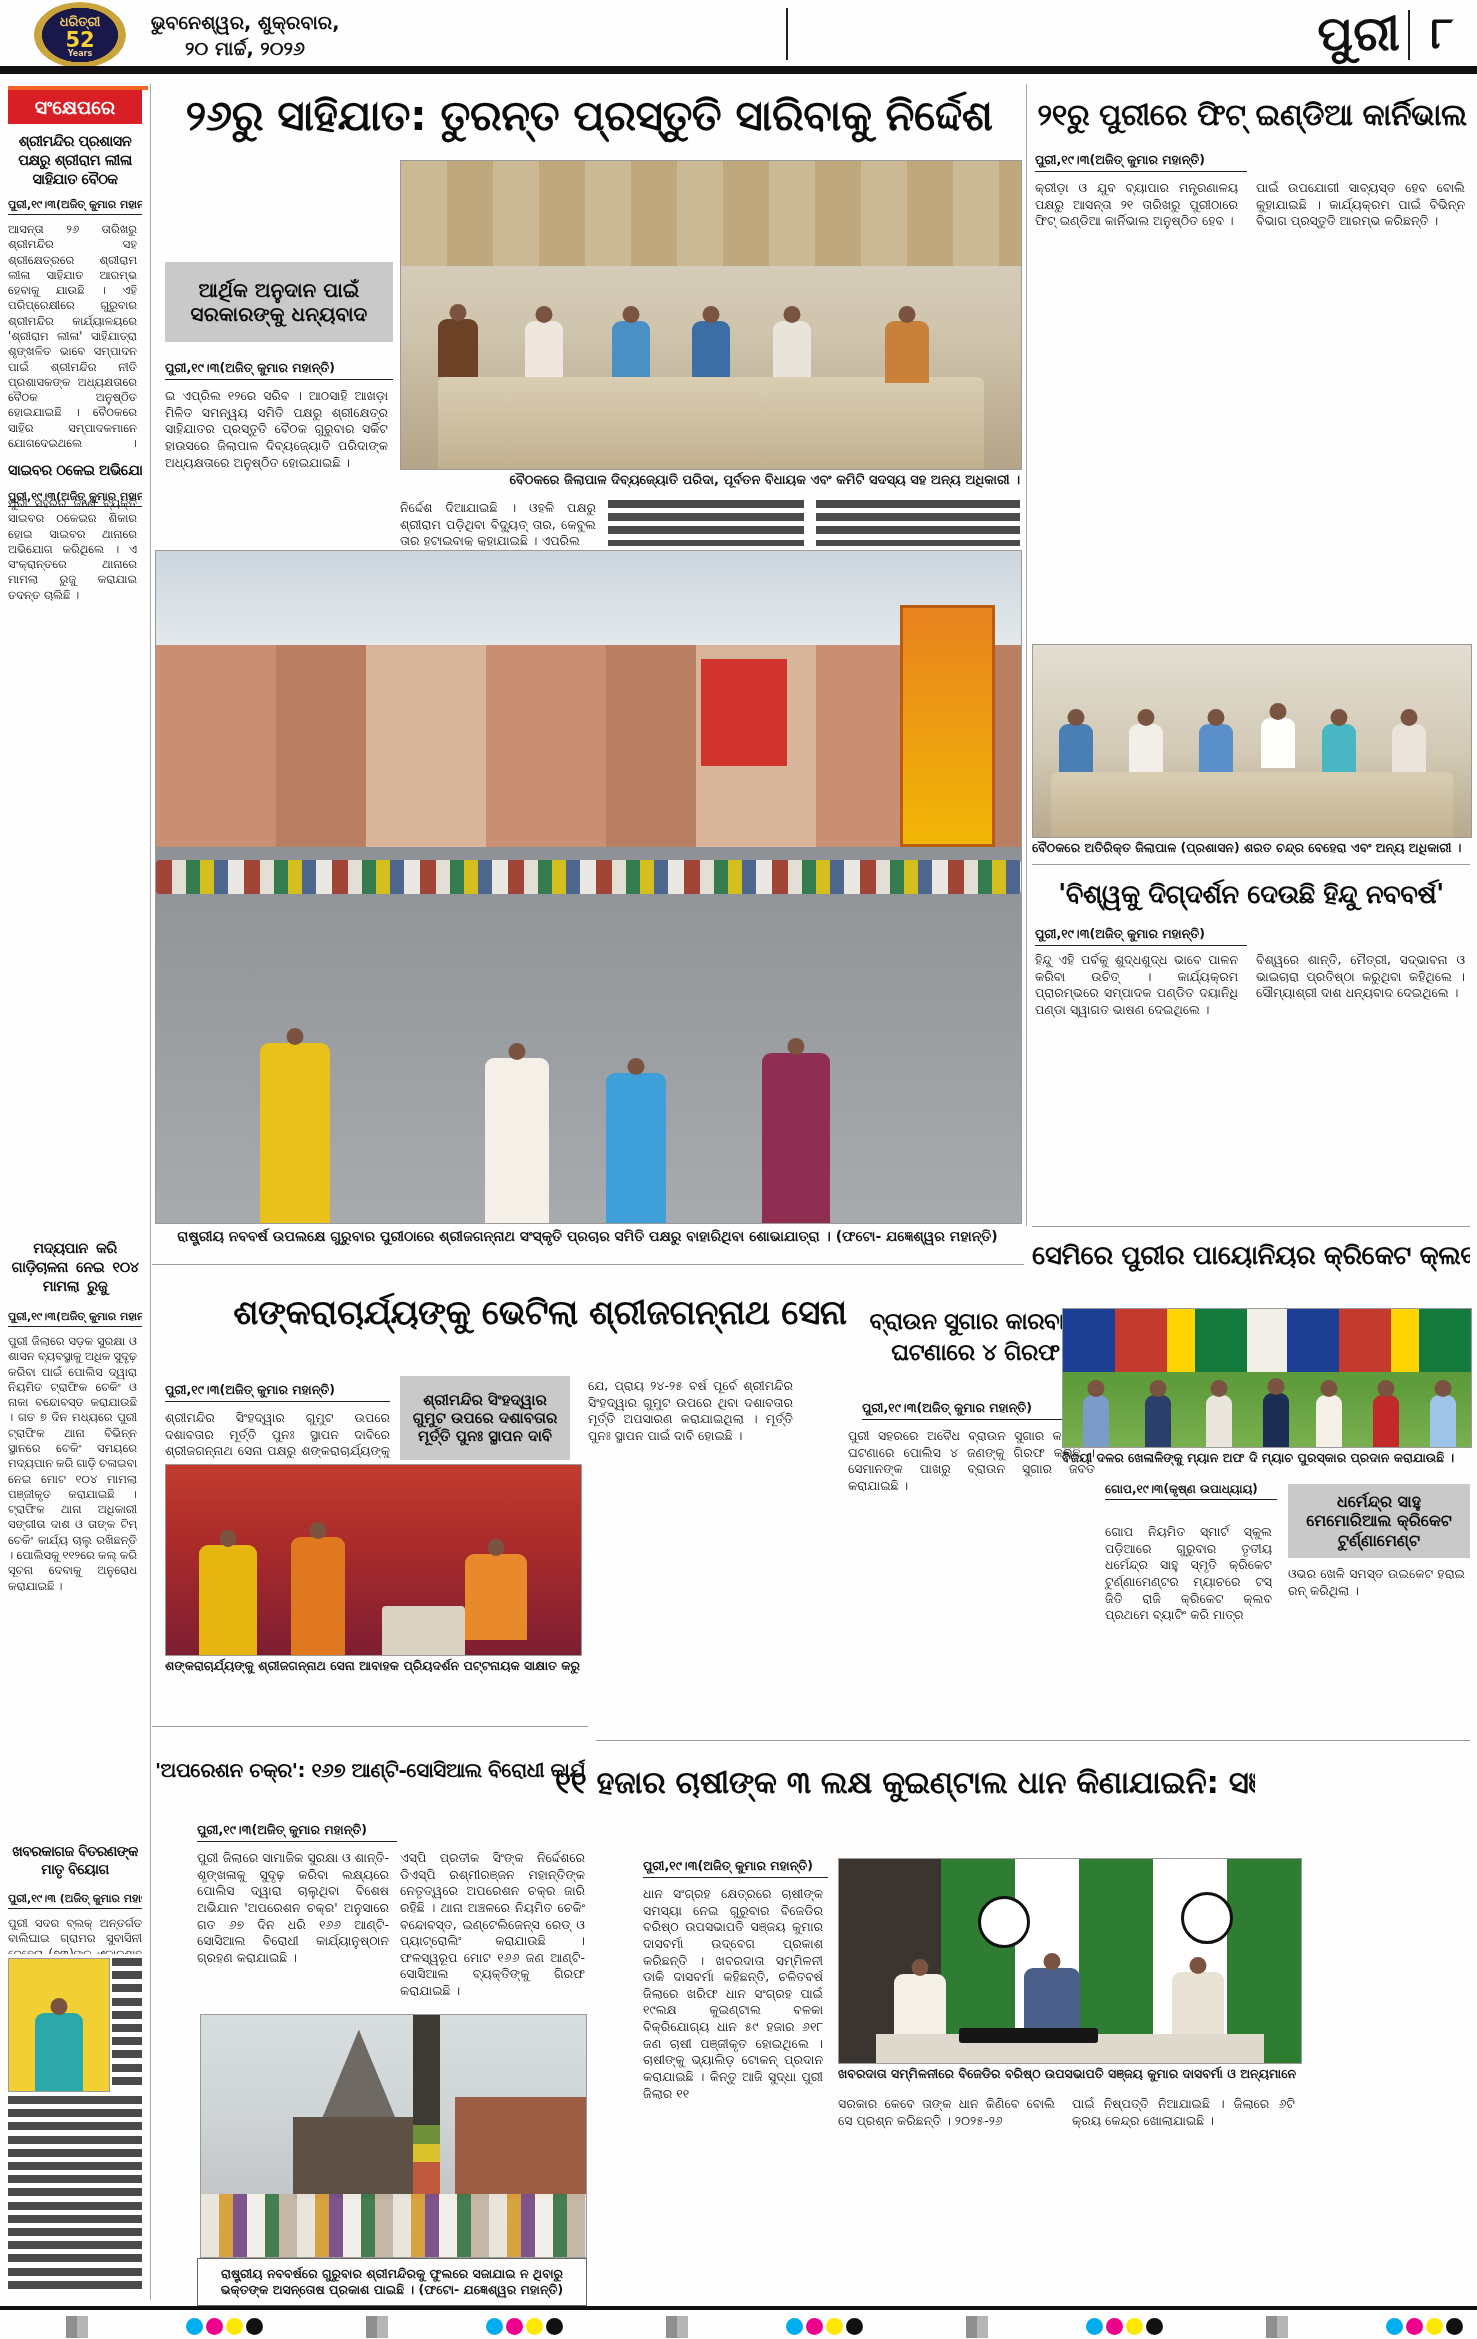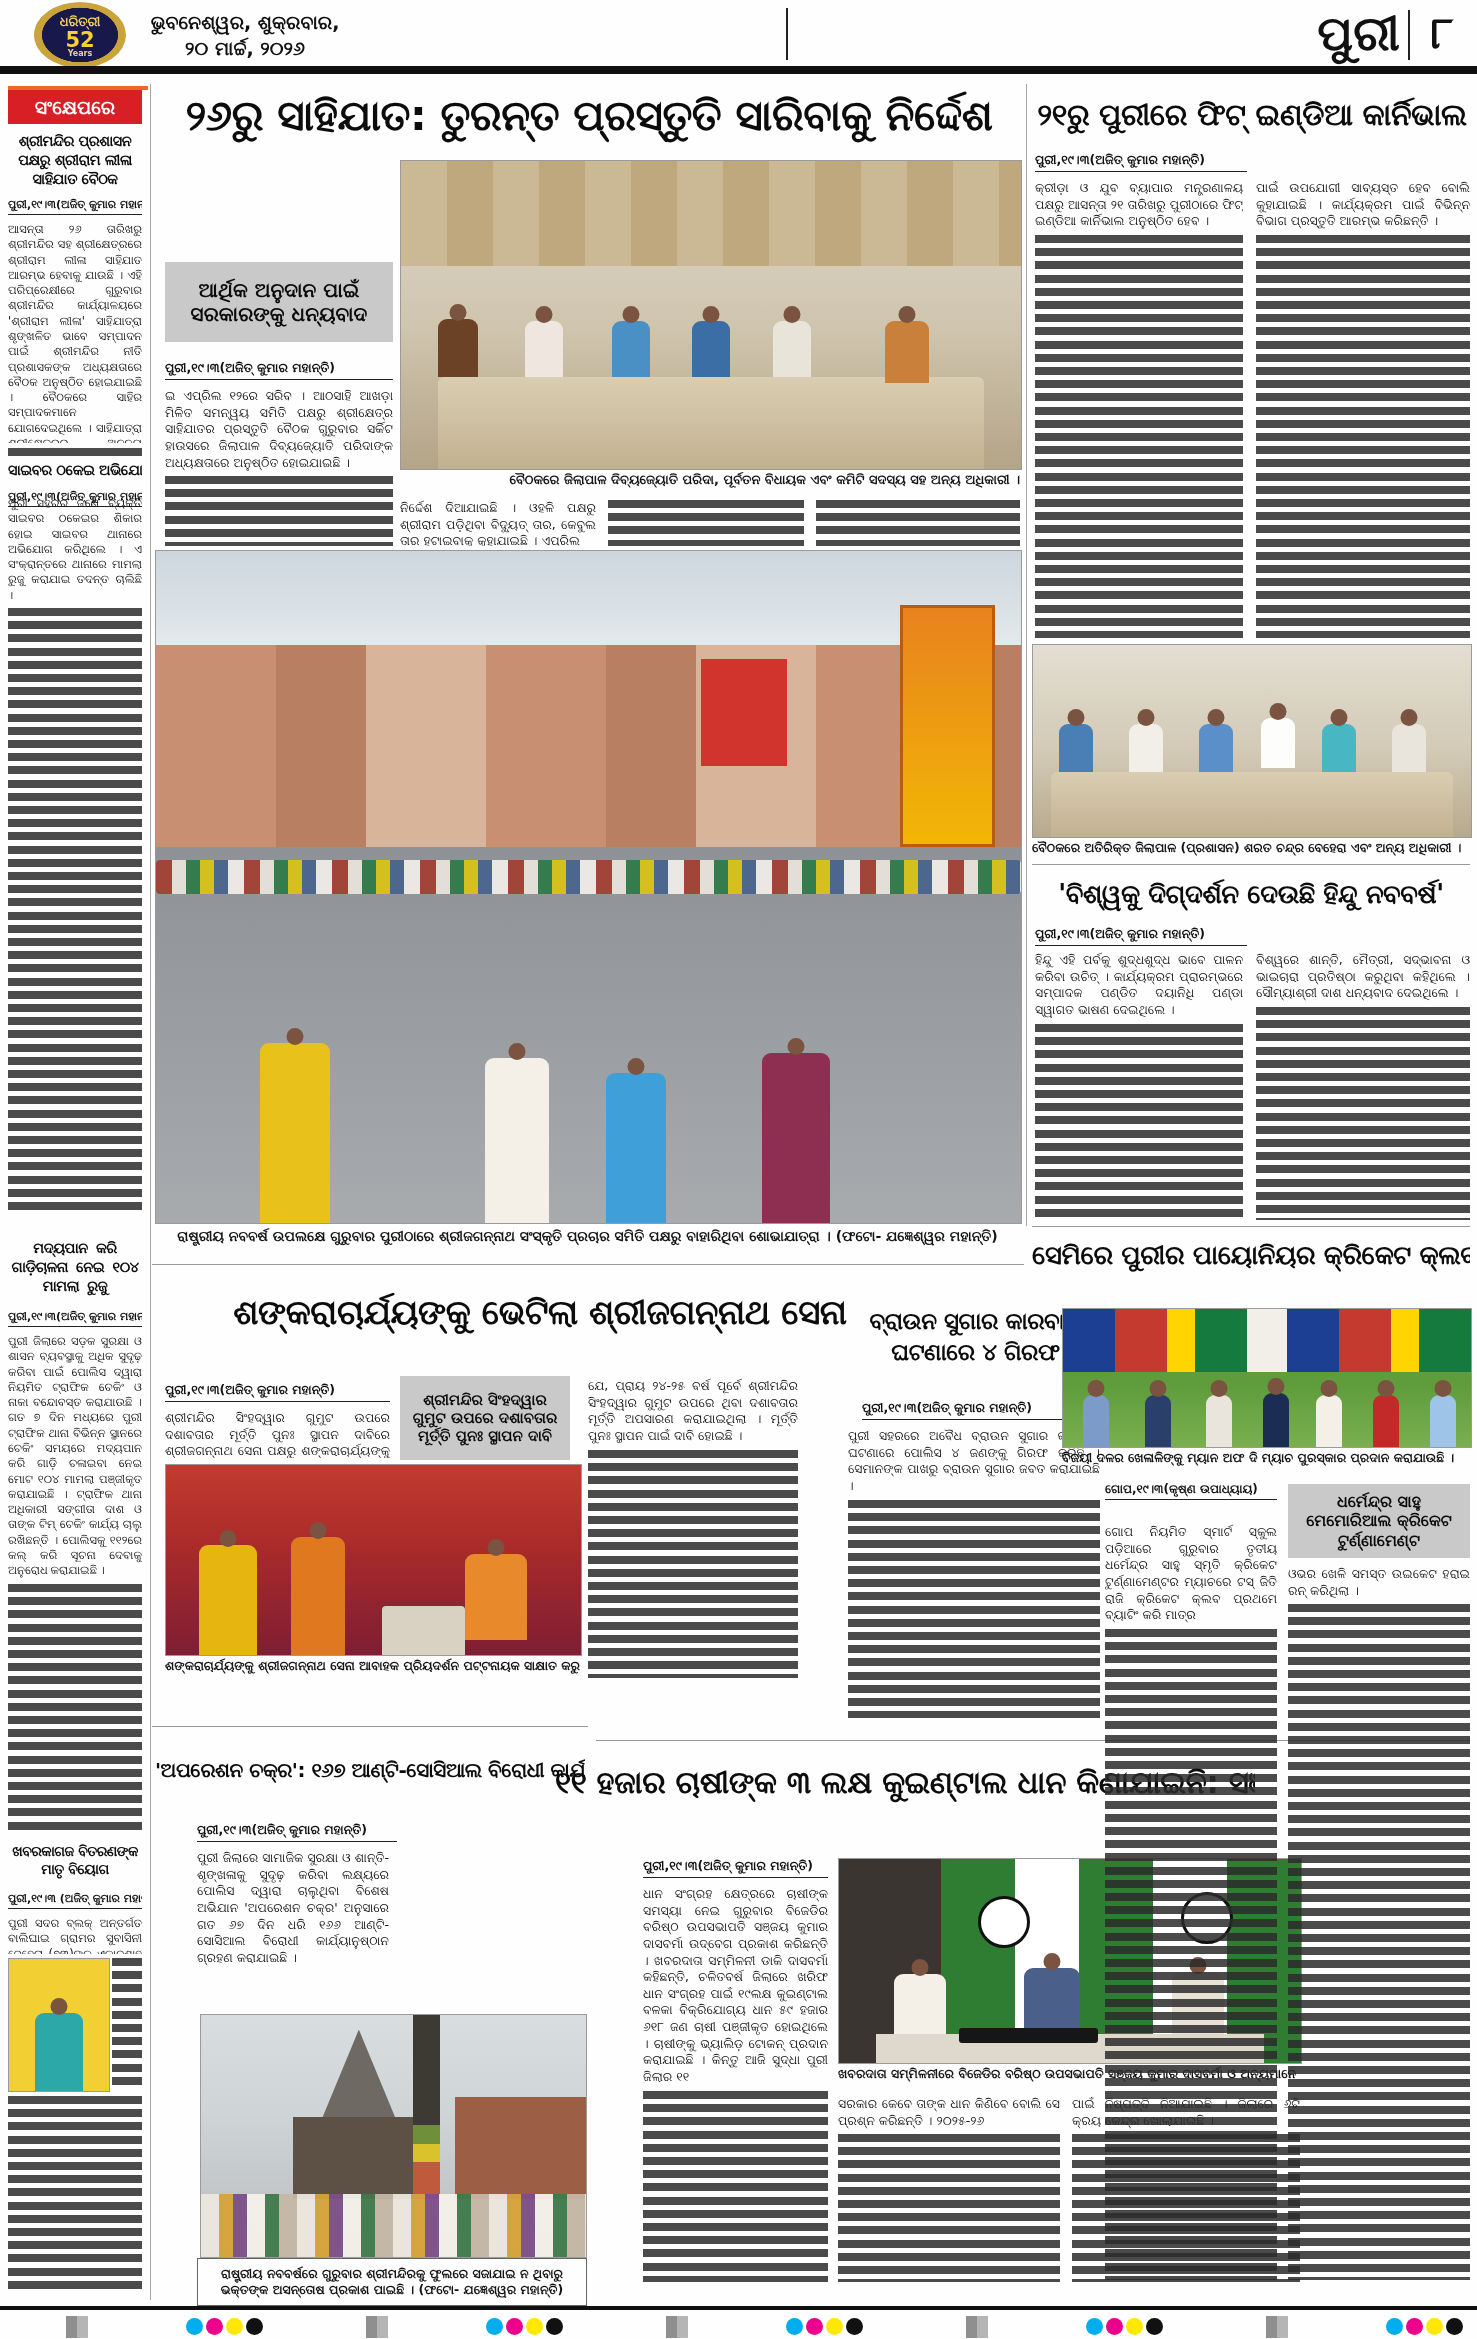--- a/index.html
+++ b/index.html
@@ -5,21 +5,21 @@
   html,body{margin:0;padding:0;background:#e8e8e8;}
   #page{position:relative;width:1477px;height:2339px;background:#fefefe;margin:0 auto;
         font-family:"DejaVu Sans","Liberation Sans",sans-serif;color:#111;overflow:hidden;}
   .abs{position:absolute;box-sizing:border-box;}
   .nowrap{white-space:nowrap;overflow:hidden;}
   .center{text-align:center;}
   .hl{font-weight:700;color:#0c0c0c;letter-spacing:-.5px;}
   .byline{font-weight:700;font-size:12.5px;border-bottom:1.5px solid #222;padding-bottom:3px;}
   .txt{font-size:12.5px;line-height:1.33;text-align:justify;margin:0;overflow:hidden;}
   .txt.sm{font-size:11.5px;}
-  .col{display:flex;flex-direction:column;gap:5px;}
+  .col{display:flex;flex-direction:row;gap:5px;}
   .greek{flex:1 1 auto;min-height:10px;opacity:.85;
          background:repeating-linear-gradient(to bottom,#2b2b2b 0 8px,transparent 8px 13.2px);}
   .caption{font-size:13px;font-weight:700;color:#151515;line-height:1.25;}
   .graybox{background:#c9c9c9;font-weight:800;text-align:center;display:flex;align-items:center;justify-content:center;line-height:1.22;padding:4px 6px;color:#0b0b0b;}
   .photo{position:absolute;overflow:hidden;border:1px solid #9a9a9a;}
   .fig{position:absolute;border-radius:9px 9px 0 0;}
   .fig::before{content:"";position:absolute;top:-15px;left:50%;transform:translateX(-50%);
                width:17px;height:17px;border-radius:50%;background:#7a5440;}
   .rule-v{background:#a7a7a7;width:1px;}
   .rule-h{background:#9a9a9a;height:1px;}
@@ -166,20 +166,23 @@
     <p class="txt" style="max-height:110px;">ପୁରୀ ସହରରେ ଅବୈଧ ବ୍ରାଉନ ସୁଗାର କାରବାର ଘଟଣାରେ ପୋଲିସ ୪ ଜଣଙ୍କୁ ଗିରଫ କରିଛି । ସେମାନଙ୍କ ପାଖରୁ ବ୍ରାଉନ ସୁଗାର ଜବତ କରାଯାଇଛି ।</p>
     <div class="greek"></div>
   </div>
 
   <div class="abs rule-h" style="left:152px;top:1726px;width:436px;"></div>
   <div class="abs hl nowrap center" style="left:155px;top:1742px;width:430px;height:56px;font-size:20px;line-height:56px;">'ଅପରେଶନ ଚକ୍ର': ୧୬୭ ଆଣ୍ଟି-ସୋସିଆଲ ବିରୋଧୀ କାର୍ଯ୍ୟାନୁଷ୍ଠାନ</div>
   <div class="abs byline nowrap" style="left:197px;top:1822px;width:200px;">ପୁରୀ,୧୯।୩(ଅଜିତ୍ କୁମାର ମହାନ୍ତି)</div>
   <div class="abs col" style="left:197px;top:1850px;width:192px;height:156px;">
     <p class="txt" style="max-height:156px;">ପୁରୀ ଜିଲାରେ ସାମାଜିକ ସୁରକ୍ଷା ଓ ଶାନ୍ତି-ଶୃଙ୍ଖଳାକୁ ସୁଦୃଢ଼ କରିବା ଲକ୍ଷ୍ୟରେ ପୋଲିସ ଦ୍ୱାରା ଚାଲୁଥିବା ବିଶେଷ ଅଭିଯାନ 'ଅପରେଶନ ଚକ୍ର' ଅନୁସାରେ ଗତ ୬୭ ଦିନ ଧରି ୧୬୬ ଆଣ୍ଟି-ସୋସିଆଲ ବିରୋଧୀ କାର୍ଯ୍ୟାନୁଷ୍ଠାନ ଗ୍ରହଣ କରାଯାଇଛି ।</p>
   </div>
+  <div class="abs col" style="left:400px;top:1850px;width:185px;height:156px;">
+    <p class="txt" style="max-height:156px;">ଏସ୍‌ପି ପ୍ରତୀକ ସିଂଙ୍କ ନିର୍ଦ୍ଦେଶରେ ଡିଏସ୍‌ପି ରଶ୍ମୀରଞ୍ଜନ ମହାନ୍ତିଙ୍କ ନେତୃତ୍ୱରେ ଅପରେଶନ ଚକ୍ର ଜାରି ରହିଛି । ଥାନା ଅଞ୍ଚଳରେ ନିୟମିତ ଚେକିଂ ବନ୍ଦୋବସ୍ତ, ଇଣ୍ଟେଲିଜେନ୍ସ ରେଡ୍ ଓ ପ୍ୟାଟ୍ରୋଲିଂ କରାଯାଉଛି । ଫଳସ୍ୱରୂପ ମୋଟ ୧୬୬ ଜଣ ଆଣ୍ଟି-ସୋସିଆଲ ବ୍ୟକ୍ତିଙ୍କୁ ଗିରଫ କରାଯାଇଛି ।</p>
+  </div>
 
   <div class="photo" style="left:200px;top:2014px;width:385px;height:242px;background:linear-gradient(180deg,#d8dde0 0%,#cfd4d7 40%,#b9bcbe 100%);">
     <div class="abs" style="left:28%;top:6%;width:26%;height:50%;background:#6e6a63;clip-path:polygon(50% 0,100% 100%,0 100%);"></div>
     <div class="abs" style="left:24%;top:42%;width:34%;height:34%;background:#5d5145;"></div>
     <div class="abs" style="left:55%;top:0;width:7%;height:76%;background:linear-gradient(180deg,#3c3a33 60%,#6f8f3a 60% 70%,#d9c22c 70% 80%,#c05a3c 80% 100%);"></div>
     <div class="abs" style="left:66%;top:34%;width:34%;height:42%;background:#9c5f46;"></div>
     <div class="abs" style="left:0;bottom:0;width:100%;height:26%;opacity:.95;background:repeating-linear-gradient(90deg,#ece7de 0 18px,#d8a23a 18px 32px,#7c4f8a 32px 46px,#f4f1ea 46px 64px,#3f7a4a 64px 78px,#c5b7a4 78px 96px);"></div>
   </div>
   <div class="abs caption center" style="left:197px;top:2258px;width:390px;height:48px;border:1px solid #666;font-size:12.5px;display:flex;align-items:center;justify-content:center;padding:2px 6px;box-sizing:border-box;">ରାଷ୍ଟ୍ରୀୟ ନବବର୍ଷରେ ଗୁରୁବାର ଶ୍ରୀମନ୍ଦିରକୁ ଫୁଲରେ ସଜାଯାଇ ନ ଥିବାରୁ ଭକ୍ତଙ୍କ ଅସନ୍ତୋଷ ପ୍ରକାଶ ପାଇଛି । (ଫଟୋ- ଯଜ୍ଞେଶ୍ୱର ମହାନ୍ତି)</div>
 

